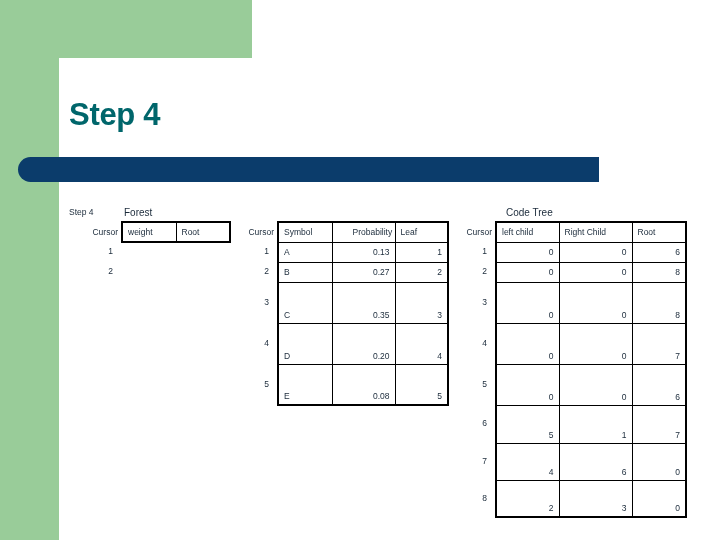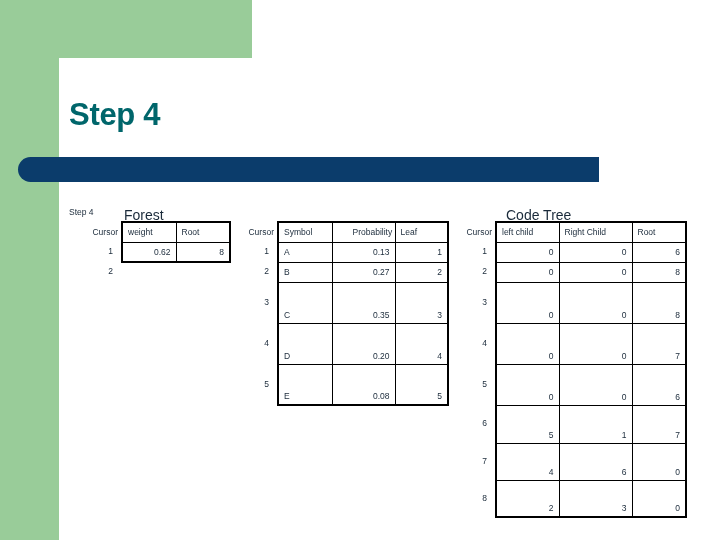--- a/index.html
+++ b/index.html
@@ -36,21 +36,21 @@
   .slide-title{
     position:absolute;left:69px;top:97px;
     font-size:31px;font-weight:bold;letter-spacing:-0.3px;
     color:var(--teal,#00666B);
     white-space:nowrap;
   }
 
   
   .tbl-block{position:absolute;}
   .tbl-caption{
-    position:absolute;font-size:14px;color:#1A2A3A;white-space:nowrap;
+    position:absolute;font-size:10px;color:#1A2A3A;white-space:nowrap;
   }
   .tbl-stepname{
     position:absolute;font-size:8.5px;color:#1A2A3A;white-space:nowrap;
   }
   .cursor-head{
     position:absolute;font-size:8.5px;color:#1A2A3A;white-space:nowrap;
     text-align:right;
   }
   .cursor-col{position:absolute;}
   .cursor-cell{
@@ -105,24 +105,20 @@
           <col style="width:54px">
           <col style="width:54px">
         </colgroup>
       <thead>
         <tr>
           <th style="height:20px;">weight</th>
           <th style="height:20px;">Root</th>
         </tr>
       </thead>
       <tbody>
-        <tr>
-          <td class="num" style="height:20px;">0.62</td>
-          <td class="num" style="height:20px;">8</td>
-        </tr>
       </tbody>
     </table>
   </div>
 
   <div class="tbl-block">
     <div class="tbl-caption" style="left:285px;top:224px;">Source</div>
     <div class="cursor-head" style="left:216px;top:227px;width:58px;">Cursor</div>
     <div class="cursor-col" style="left:216px;top:241px;width:58px;">
       <div class="cursor-cell" style="height:20px;">1</div>
       <div class="cursor-cell" style="height:20px;">2</div>

